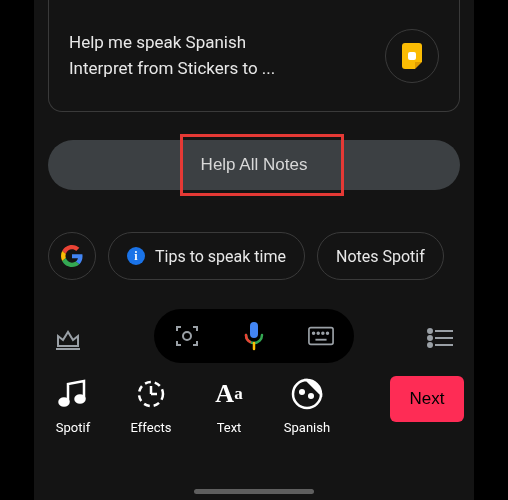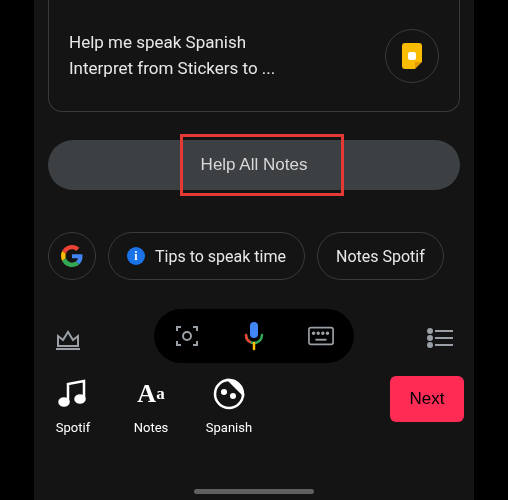--- a/index.html
+++ b/index.html
@@ -128,25 +128,35 @@
       <div class="tool-ic">
         <svg width="34" height="34" viewBox="0 0 34 34" stroke="#fff" stroke-width="2.5" fill="none">
           <path d="M12 25 V7 L28 4 V22"></path>
           <ellipse cx="8" cy="25" rx="4.5" ry="3.5" fill="#fff"></ellipse>
           <ellipse cx="24" cy="22" rx="4.5" ry="3.5" fill="#fff"></ellipse>
         </svg>
       </div>
       <span>Spotif</span>
     </div>
     <div class="tool">
+      <div class="tool-ic">
+        <svg width="34" height="34" viewBox="0 0 34 34" stroke="#fff" stroke-width="2.5" fill="none">
+          <circle cx="17" cy="17" r="12" stroke-dasharray="6 4"></circle>
+          <line x1="17" y1="17" x2="17" y2="9"></line>
+          <line x1="17" y1="17" x2="23" y2="17"></line>
+        </svg>
+      </div>
+      <span>Effects</span>
+    </div>
+    <div class="tool">
       <div class="tool-ic" style="font-family: Georgia, serif; color:#fff;">
         <span style="font-size:26px;font-weight:600">A</span>
           <span style="font-size:17px;font-weight:600">a</span>
       </div>
-      <span>Notes</span>
+      <span>Text</span>
     </div>
     <div class="tool">
       <div class="tool-ic">
         <svg width="32" height="32" viewBox="0 0 32 32" stroke="#fff" stroke-width="2.5" fill="none">
           <path d="M16 2 A14 14 0 1 0 30 16 L16 2 Z"></path>
           <path d="M30 16 A14 14 0 0 0 16 2 L30 16 Z" fill="#fff"></path>
           <circle cx="11" cy="14" r="1.8" fill="#fff"></circle>
           <circle cx="20" cy="18" r="1.8" fill="#fff"></circle>
         </svg>
       </div>

